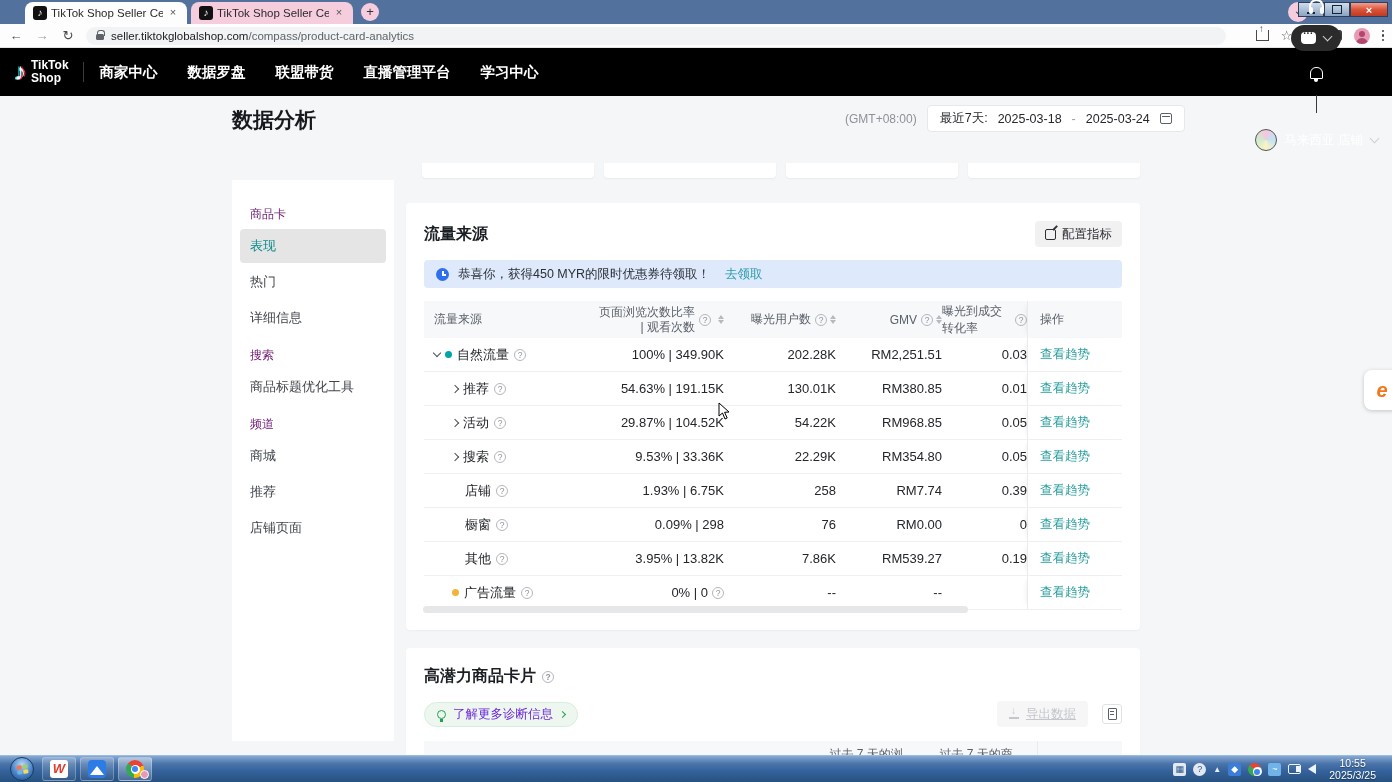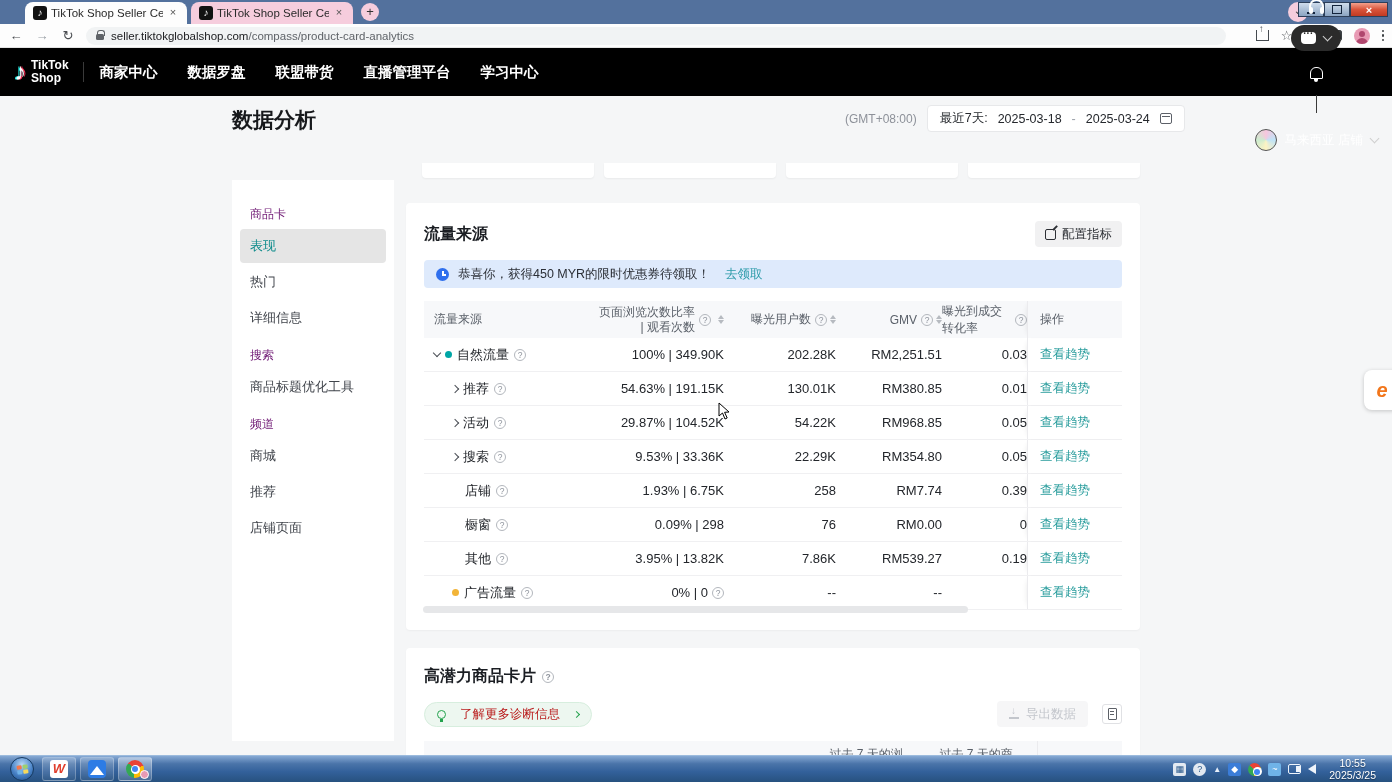--- a/index.html
+++ b/index.html
@@ -133,26 +133,26 @@
   .sorter .dn { border-top:4px solid #b6bac0; }
   .caret-down { width:6px; height:6px; border-right:1.4px solid #4a4e55; border-bottom:1.4px solid #4a4e55; transform:rotate(45deg); margin-top:-3px; flex:none; }
   .caret-right { width:6px; height:6px; border-right:1.4px solid #4a4e55; border-bottom:1.4px solid #4a4e55; transform:rotate(-45deg); flex:none; }
   .caret-gap { width:8px; flex:none; }
   .indent { width:13px; flex:none; }
   .dot { width:7px; height:7px; border-radius:50%; flex:none; }
   .hscroll { position:absolute; left:17px; top:403px; width:545px; height:7px; border-radius:4px; background:#e6e7e9; }
 
   
   .pot-row2 { margin-top:14px; display:flex; align-items:center; justify-content:space-between; }
-  .pill-diag { display:flex; align-items:center; gap:14px; background:#edf7f0; border:1px solid #d7eede; border-radius:13px; height:25px; padding:0 12px; font-size:12.5px; color:#b91c1c; }
+  .pill-diag { display:flex; align-items:center; gap:7px; background:#edf7f0; border:1px solid #d7eede; border-radius:13px; height:25px; padding:0 12px; font-size:12.5px; color:#6d28d9; }
   .ic-bulb { width:9px; height:9px; border-radius:50%; border:1.6px solid #23a24d; position:relative; }
   .ic-bulb::after { content:""; position:absolute; left:2px; bottom:-4px; width:3px; height:3px; background:#23a24d; }
   .pill-arrow { width:5px; height:5px; border-right:1.4px solid #23a24d; border-bottom:1.4px solid #23a24d; transform:rotate(-45deg); }
   .pot-actions { display:flex; align-items:center; gap:14px; }
-  .btn-export { display:flex; align-items:center; gap:7px; background:#f6f6f7; border-radius:4px; height:26px; padding:0 12px; font-size:12.5px; color:#c3c6cc; }
+  .btn-export { display:flex; align-items:center; gap:7px; background:#f6f6f7; border-radius:4px; height:26px; padding:0 12px; font-size:12.5px; color:#c3c6cc;text-decoration:underline; }
   .ic-dl { width:10px; height:10px; position:relative; }
   .ic-dl::before { content:"↓"; position:absolute; left:2px; top:-4px; font-size:10px; color:#c3c6cc; }
   .ic-dl::after { content:""; position:absolute; left:0; bottom:0; width:10px; height:1.6px; background:#c3c6cc; }
   .btn-doc { width:20px; height:20px; border:1px solid #e0e1e4; border-radius:3px; display:flex; align-items:center; justify-content:center; }
   .ic-doc { width:9px; height:12px; border:1.3px solid #5c6067; border-radius:1px; position:relative; }
   .ic-doc::before { content:""; position:absolute; left:1px; top:2px; width:4.5px; height:1.3px; background:#5c6067; box-shadow:0 3px 0 #5c6067; }
   .phead { display:flex; align-items:center; background:#f7f8fa; height:42px; margin-top:14px; font-size:12px; color:#5a6069; }
   .p-name { width:195px; padding-left:10px; gap:4px; }
   .p-act { width:255px; gap:4px; }
   .p-v7 { width:120px; justify-content:flex-end; }

